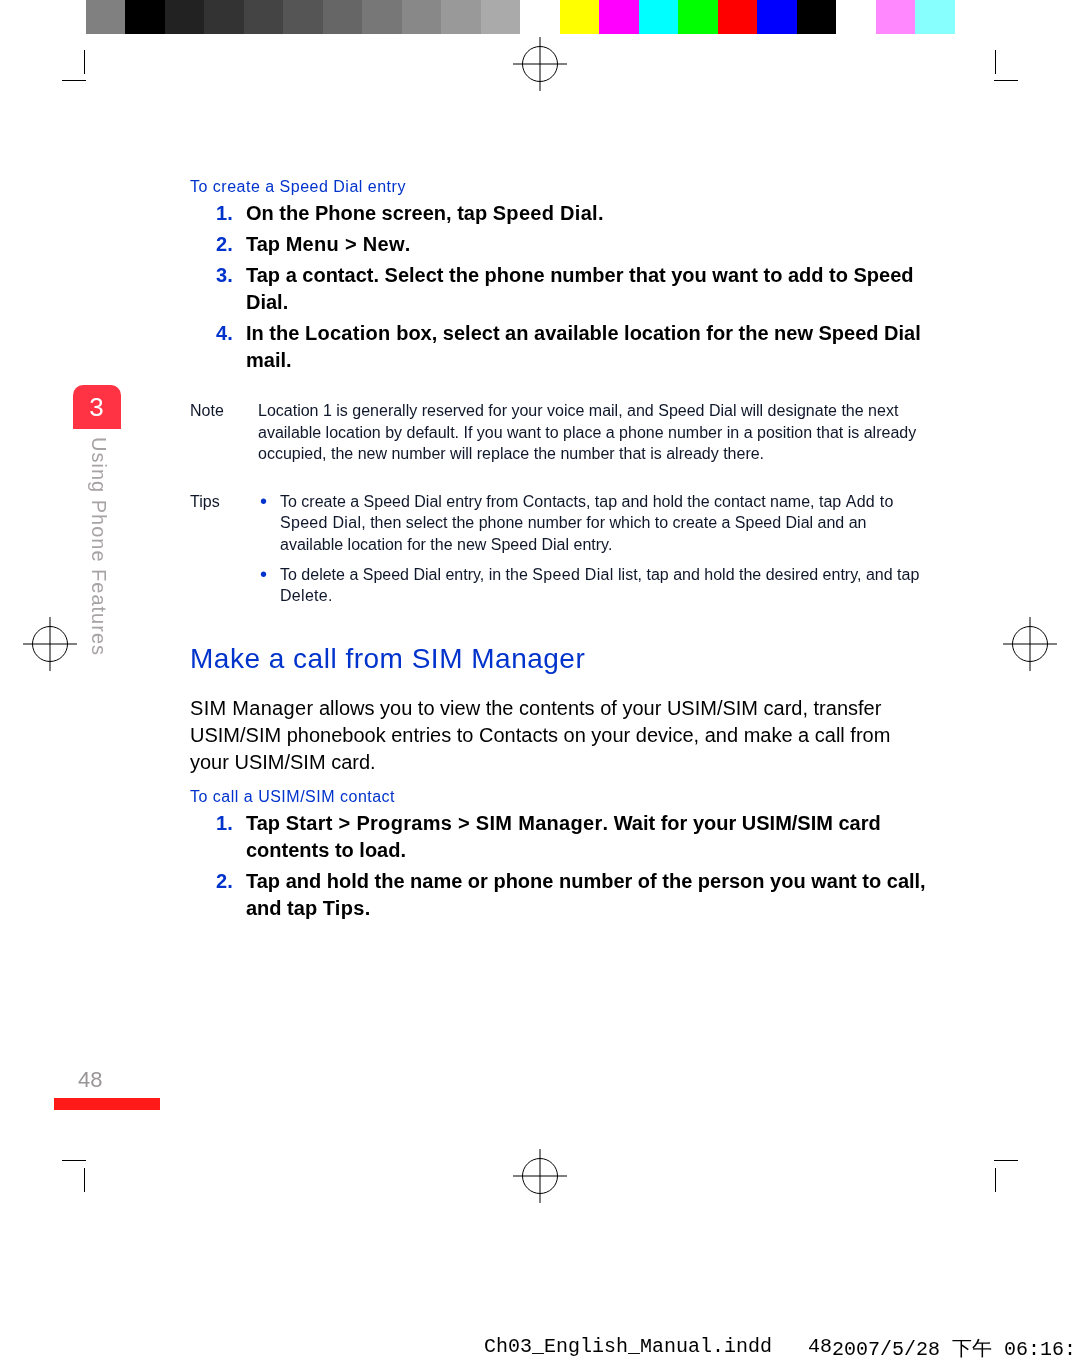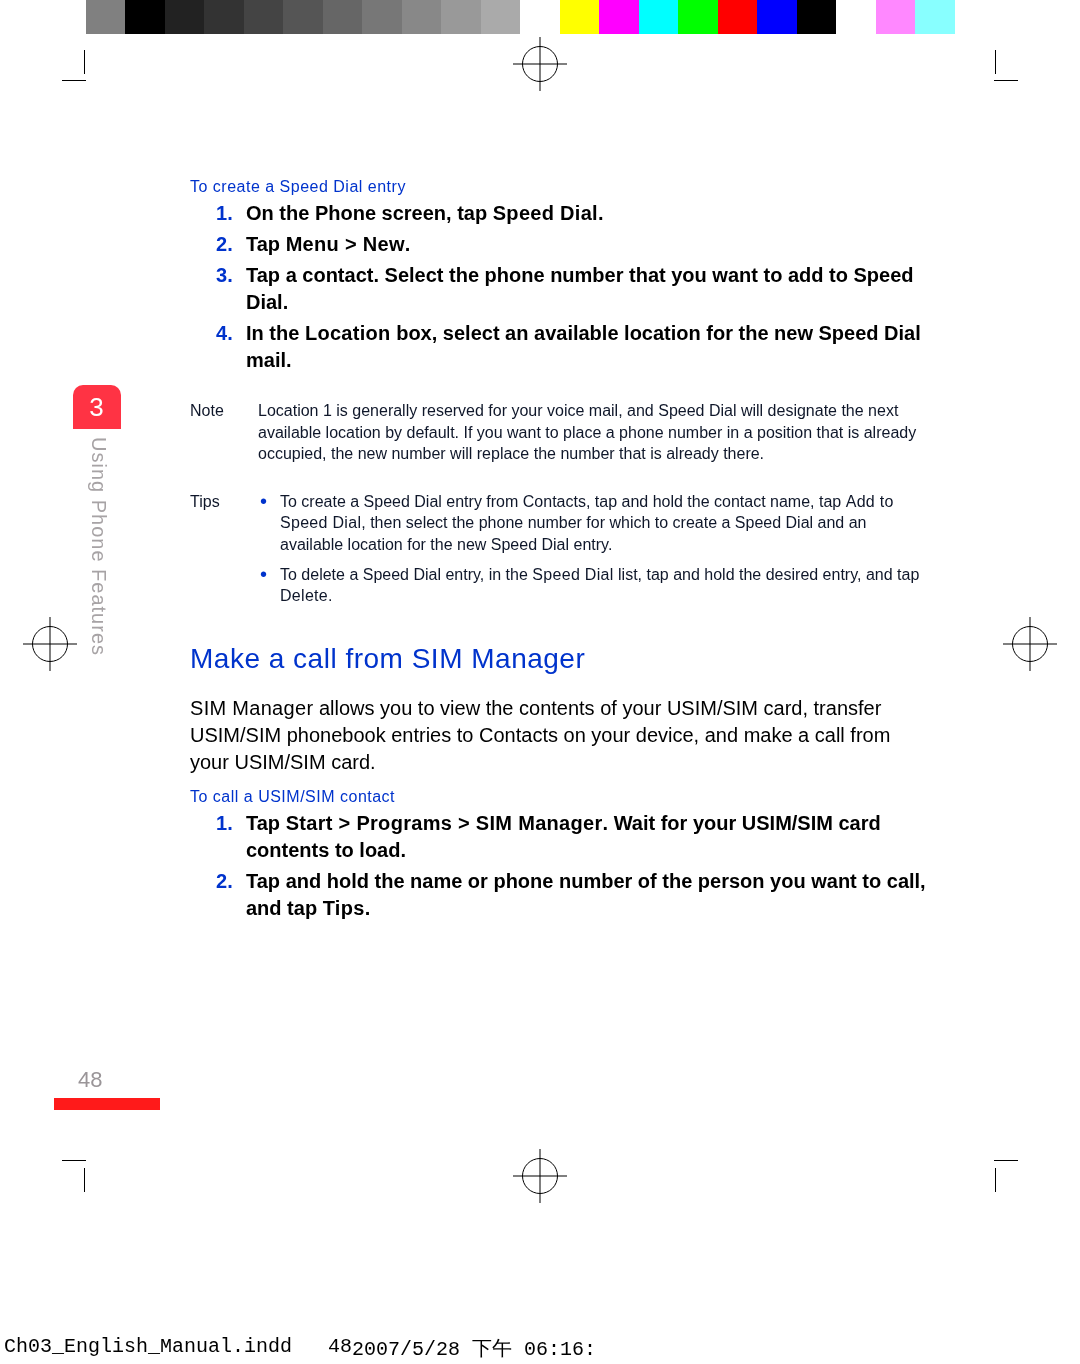--- a/index.html
+++ b/index.html
@@ -162,21 +162,21 @@
   
   .impo {
     position:absolute;
     left:0; bottom:0; right:0;
     font-family:"Courier New",monospace;
     font-size:20px;
     color:#000;
     background:#fff;
     padding:4px 4px 2px 4px;
     display:flex;
-    justify-content:flex-start;
+    justify-content:flex-end;
   }
 </style>
 </head>
 <body>
 
 <div class="colorbar">
   <div class="cb0"></div>
     <div class="cb1"></div>
     <div class="cb2"></div>
     <div class="cb3"></div>

